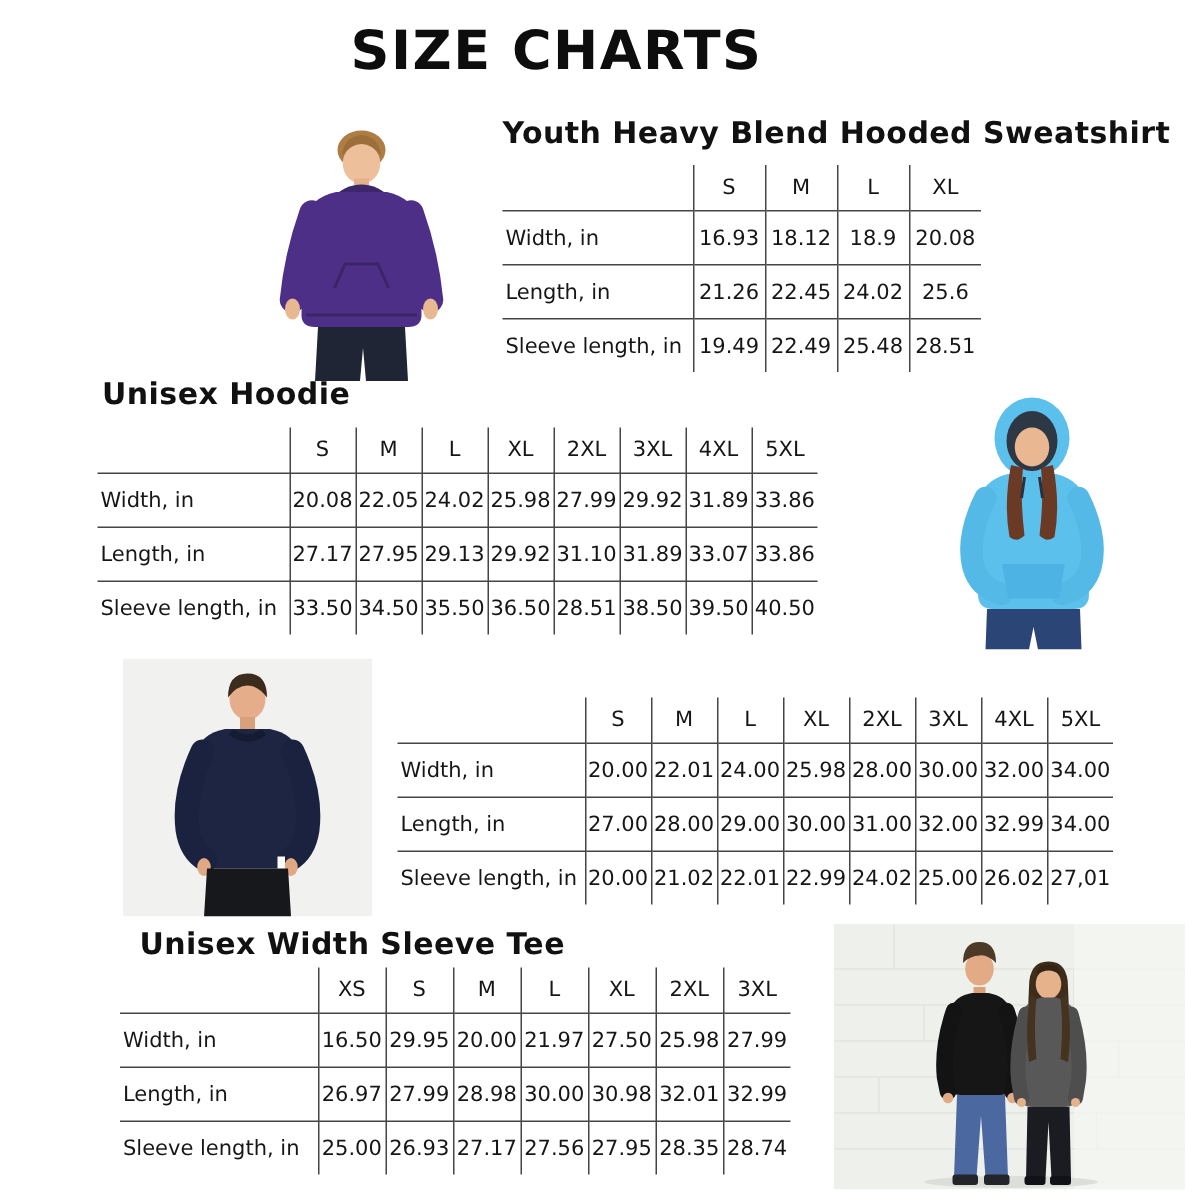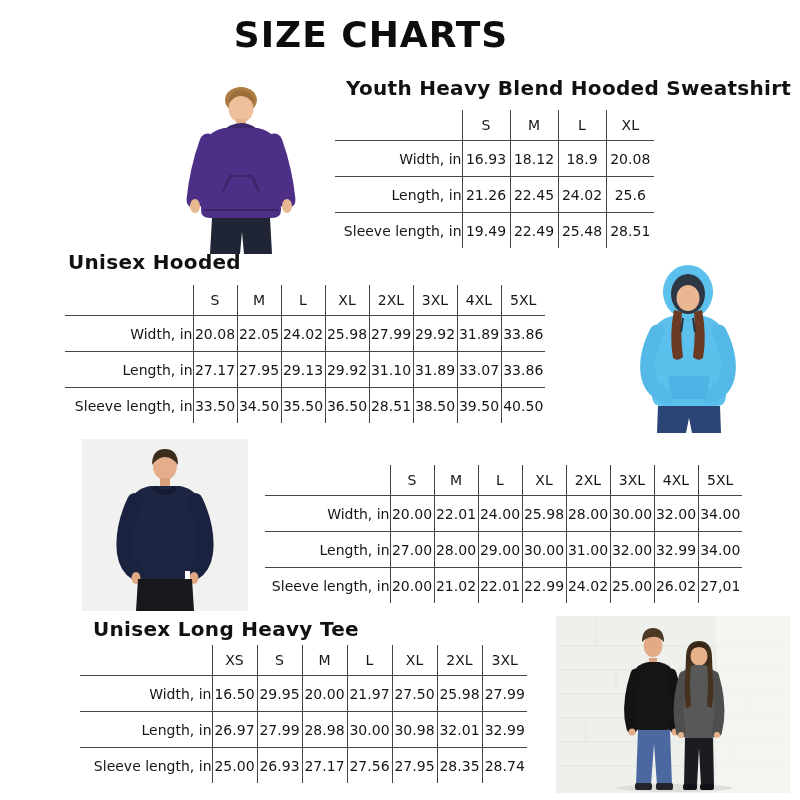--- a/index.html
+++ b/index.html
@@ -9,36 +9,36 @@
     overflow:hidden;
   }
   .page-title {
     position:absolute; top:14px; left:0; width:742px; text-align:center;
     font-size:36px; font-weight:700; letter-spacing:1px; color:#0d0d0d; margin:0;
   }
   .section-heading {
     position:absolute; margin:0; font-size:20px; font-weight:700; color:#111111;
     letter-spacing:0.3px; white-space:nowrap;
   }
-  #s1-heading { left:346px; top:76px; width:360px; text-align:right; }
+  #s1-heading { left:335px; top:76px; width:360px; text-align:right; }
   #s2-heading { left:68px;  top:250px; }
   #s3-heading { left:277px; top:437px; }
   #s4-heading { left:93px;  top:617px; }
 
   table.size-table {
     position:absolute; border-collapse:collapse; border:hidden;
     table-layout:fixed; font-size:14px; color:#161616;
   }
   .size-table th, .size-table td {
     border:1.5px solid #454545; text-align:center; font-weight:400;
     padding:0; white-space:nowrap; overflow:hidden;
   }
   .size-table th { height:30px; }
   .size-table td { height:35px; }
-  .size-table td.rowlabel { text-align:right; padding-left:2px; }
+  .size-table td.rowlabel { text-align:left; padding-left:2px; }
   #table1 { left:335px; top:110px; }
   #table2 { left:65px;  top:285px; }
   #table3 { left:265px; top:465px; }
   #table4 { left:80px;  top:645px; }
 
   .photo { position:absolute; }
   #photo-boy    { left:150px; top:76px;  width:180px; height:178px; }
   #photo-woman  { left:600px; top:256px; width:178px; height:177px; }
   #photo-man    { left:82px;  top:439px; width:166px; height:172px; }
   #photo-couple { left:556px; top:616px; width:234px; height:177px; }
@@ -105,21 +105,21 @@
       <path d="M58 66 Q48 94 45 124" stroke="#4e2f87" stroke-width="17" fill="none" stroke-linecap="round"></path>
       <path d="M124 66 Q134 94 137 124" stroke="#4e2f87" stroke-width="17" fill="none" stroke-linecap="round"></path>
       <path d="M73 116 L80 100 L102 100 L109 116" stroke="#3b2566" stroke-width="2" fill="none"></path>
       <line x1="54" y1="134" x2="128" y2="134" stroke="#3b2566" stroke-width="2"></line>
       <ellipse cx="45" cy="130" rx="5" ry="7" fill="#e8b890"></ellipse>
       <ellipse cx="137" cy="130" rx="5" ry="7" fill="#e8b890"></ellipse>
       <path d="M62 142 L120 142 L122 178 L94 178 L92 156 L90 178 L60 178 Z" fill="#1f2534"></path>
     </svg>
   </div>
 
-  <h2 class="section-heading" id="s2-heading">Unisex Hooded</h2>
+  <h2 class="section-heading" id="s2-heading">Unisex Hoodie</h2>
   <table class="size-table" id="table2">
       <colgroup>
         <col style="width: 128px;">
         <col style="width: 44px;">
         <col style="width: 44px;">
         <col style="width: 44px;">
         <col style="width: 44px;">
         <col style="width: 44px;">
         <col style="width: 44px;">
         <col style="width: 44px;">
@@ -262,21 +262,21 @@
       <path d="M72 49 Q83 57 94 49" stroke="#141b33" stroke-width="5" fill="none"></path>
       <path d="M53 62 Q40 90 43 114 Q45 128 55 134" stroke="#1a2240" stroke-width="16" fill="none" stroke-linecap="round"></path>
       <path d="M113 62 Q126 90 123 114 Q121 128 111 134" stroke="#1a2240" stroke-width="16" fill="none" stroke-linecap="round"></path>
       <ellipse cx="54" cy="139" rx="4.5" ry="6" fill="#e0a983"></ellipse>
       <ellipse cx="112" cy="139" rx="4.5" ry="6" fill="#e0a983"></ellipse>
       <rect x="103" y="132" width="5" height="9" fill="#ffffff"></rect>
       <path d="M56 140 L110 140 L112 172 L54 172 Z" fill="#17181c"></path>
     </svg>
   </div>
 
-  <h2 class="section-heading" id="s4-heading">Unisex Long Heavy Tee</h2>
+  <h2 class="section-heading" id="s4-heading">Unisex Width Sleeve Tee</h2>
   <table class="size-table" id="table4">
       <colgroup>
         <col style="width: 132px;">
         <col style="width: 45px;">
         <col style="width: 45px;">
         <col style="width: 45px;">
         <col style="width: 45px;">
         <col style="width: 45px;">
         <col style="width: 45px;">
         <col style="width: 45px;">

